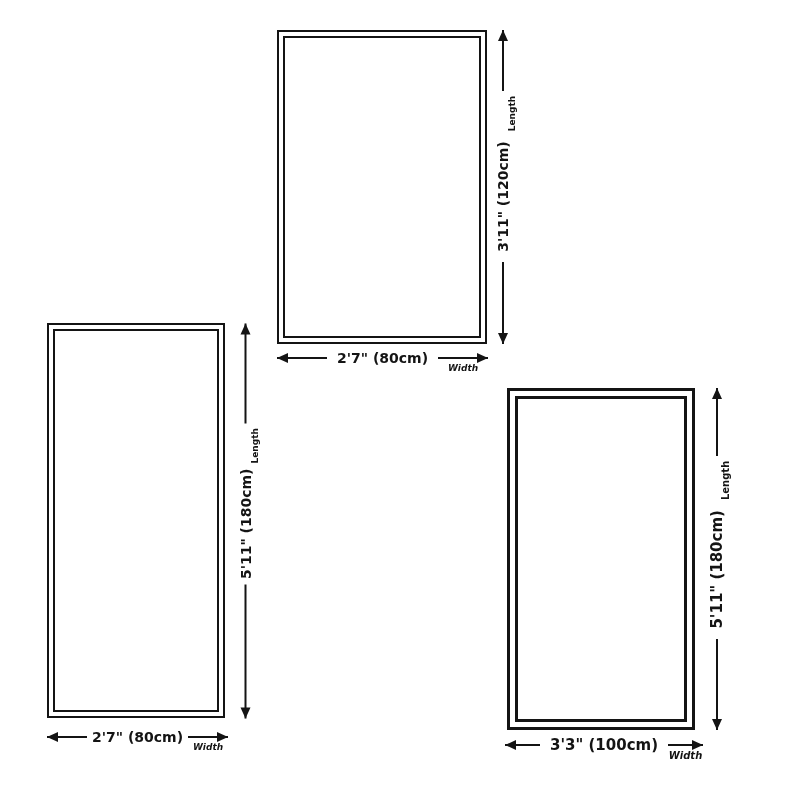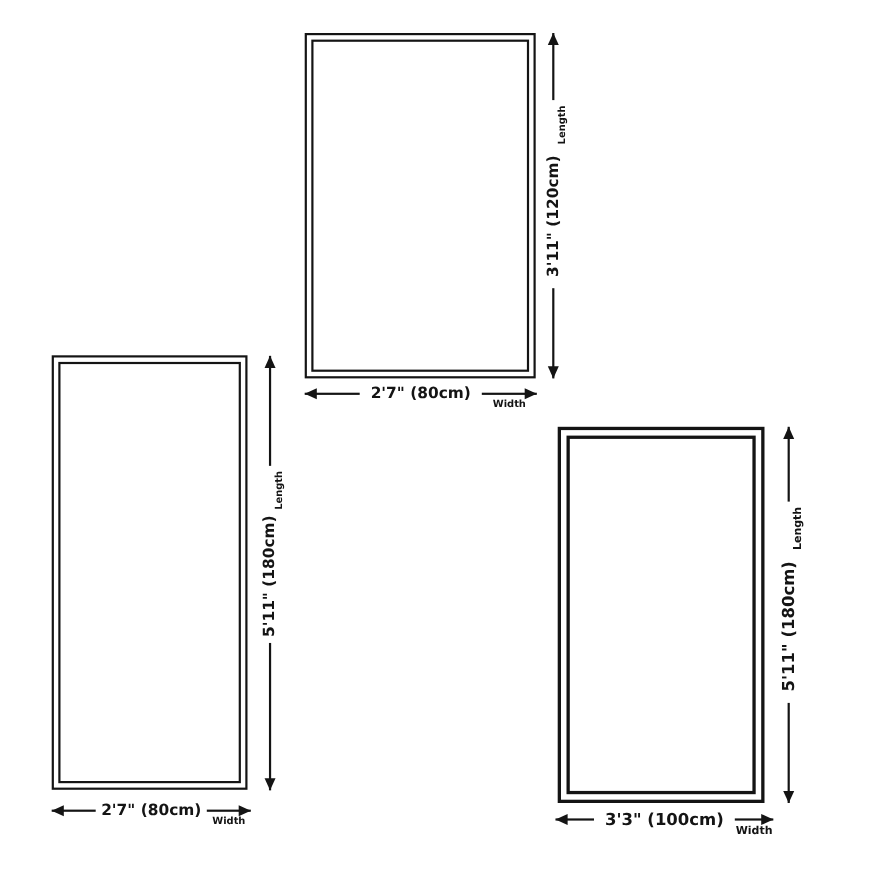--- a/index.html
+++ b/index.html
@@ -84,20 +84,21 @@
   .d3 .cap { font-size: 10px; }
   .vdim .cap {
     transform: translateY(9px);
     padding-right: 5px;
   }
   .hdim .seg .cap {
     position: absolute;
     top: 7px;
     left: 50%;
     transform: translateX(-50%);
+    font-style: italic;
   }
 
   
   .d1 .rug  { left: 277px; top: 30px;  width: 210px; height: 314px; }
   .d1 .vdim { left: 346px; top: 177px; width: 314px; }
   .d1 .hdim { left: 277px; top: 348px; width: 211px; }
 
   
   .d2 .rug  { left: 47px;  top: 323px; width: 178px; height: 395px; }
   .d2 .vdim { left: 48px;  top: 511px; width: 395px; }

